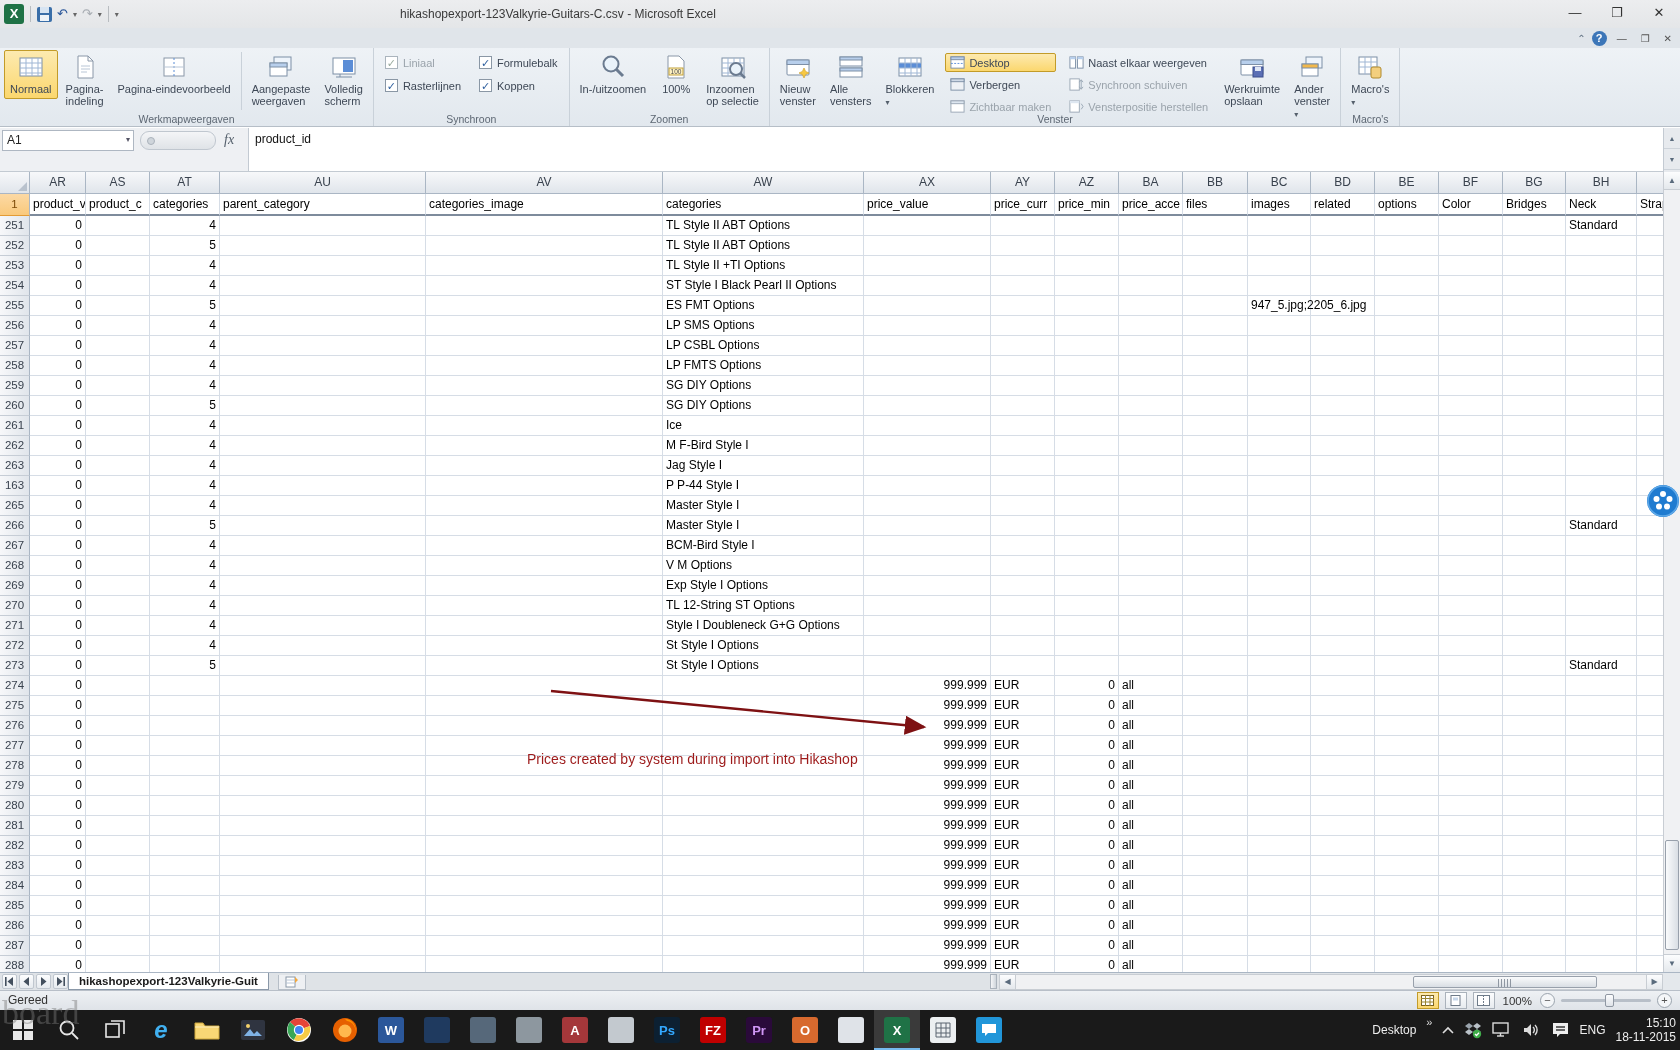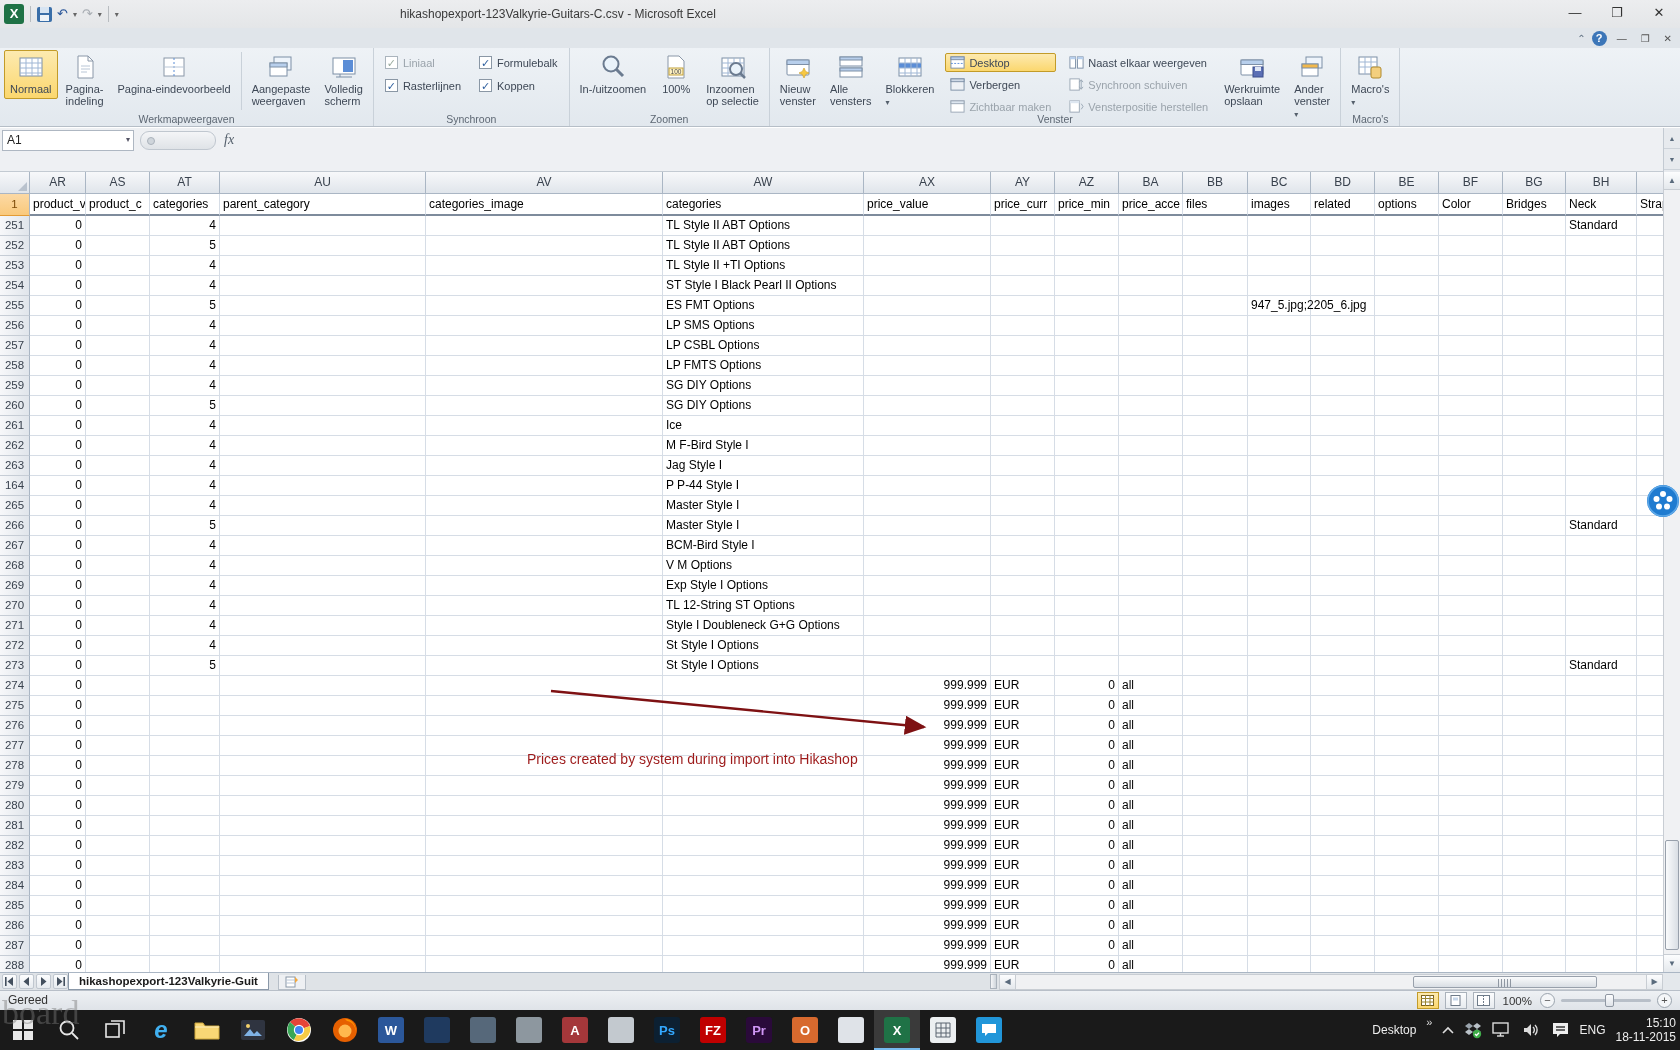--- a/index.html
+++ b/index.html
@@ -412,20 +412,21 @@
         <div class="glabel">Macro's</div>
       </div>
     </div>
 
   <div class="fxbar">
     <div class="namebox"><span>A1</span><span class="nbarr">▾</span></div>
     <div class="nbgrip">
         <span class="dot"></span>
       </div>
     <div class="fxlbl">fx</div>
+    <div class="fxinput"><span>product_id</span></div>
   </div>
   <div class="fxscroll">
     <div class="fb">▲</div>
     <div class="fb">▼</div>
   </div>
 
   <div class="sheet">
       <div class="grow hdr">
         <div class="hc corner" style="width: 30px;"></div>
         <div class="hc" style="width: 56px;">AR</div>
@@ -735,21 +736,21 @@
         <div class="c" style="width: 65px;"></div>
         <div class="c" style="width: 63px;"></div>
         <div class="c" style="width: 64px;"></div>
         <div class="c" style="width: 64px;"></div>
         <div class="c" style="width: 64px;"></div>
         <div class="c" style="width: 63px;"></div>
         <div class="c" style="width: 71px;"></div>
         <div class="c" style="width: 90px;"></div>
       </div>
       <div class="grow">
-        <div class="rn">164</div>
+        <div class="rn">163</div>
         <div class="c cr" style="width: 56px;">0</div>
         <div class="c cr" style="width: 64px;"></div>
         <div class="c cr" style="width: 70px;">4</div>
         <div class="c" style="width: 206px;"></div>
         <div class="c" style="width: 237px;"></div>
         <div class="c spill" style="width: 201px;">P P-44 Style I</div>
         <div class="c cr" style="width: 127px;"></div>
         <div class="c" style="width: 64px;"></div>
         <div class="c cr" style="width: 64px;"></div>
         <div class="c" style="width: 64px;"></div>

